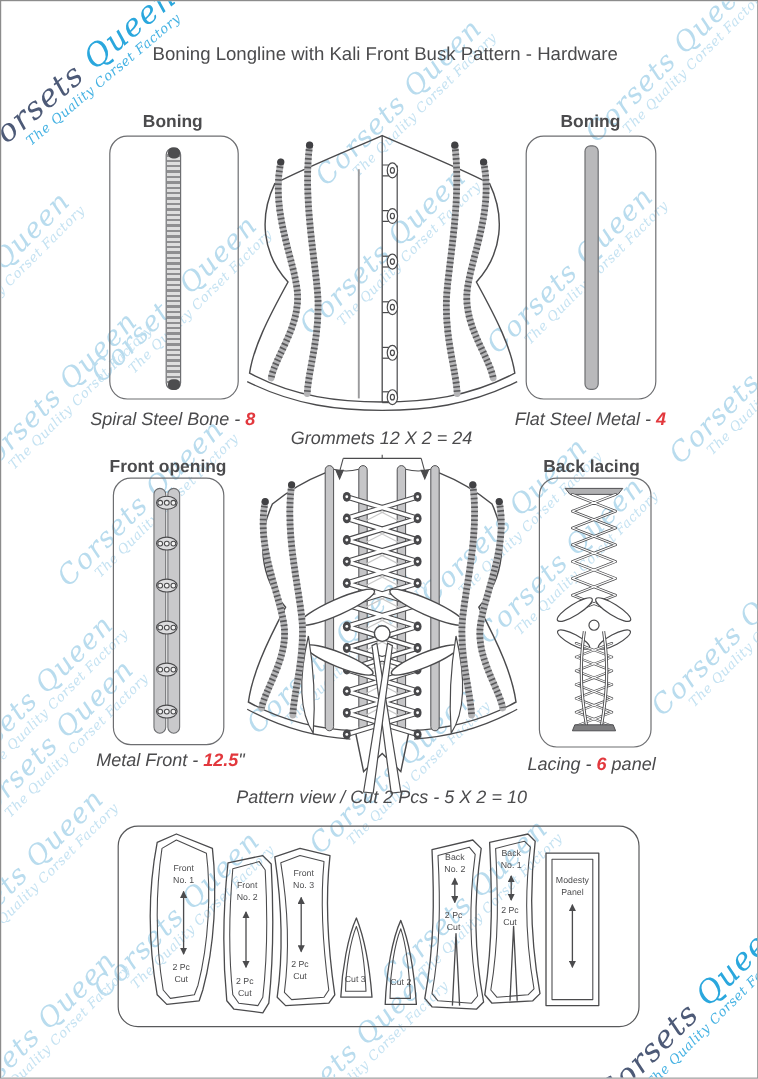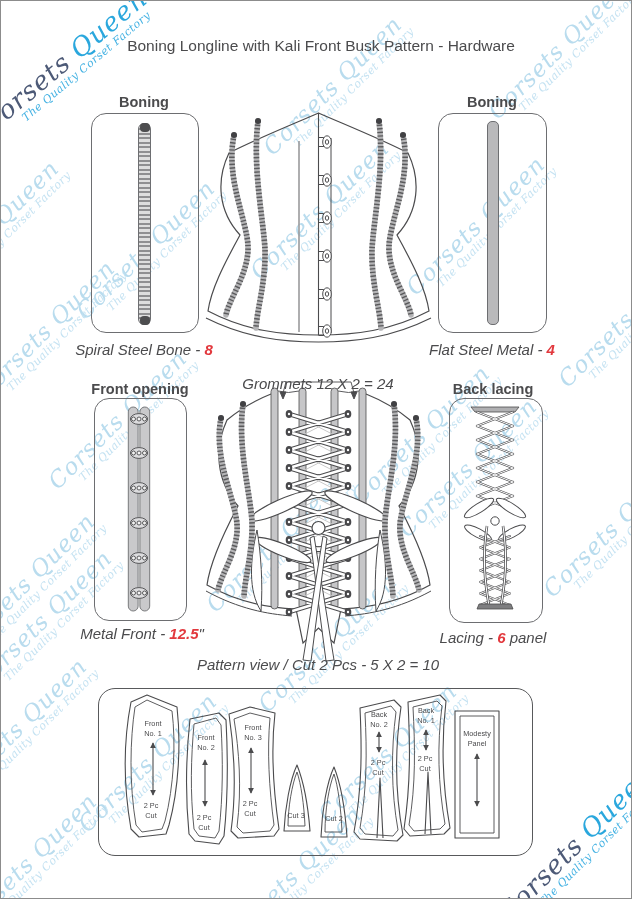--- a/index.html
+++ b/index.html
@@ -184,21 +184,21 @@
           <circle cx="57" cy="13" r="3" fill="#414144"></circle>
           <path d="M178,13 C184,60 172,115 171,142 C170,175 179,200 180,220" stroke="#b4b4b6" stroke-width="5.6" stroke-linecap="round" fill="none"></path>
           <path d="M178,13 C184,60 172,115 171,142 C170,175 179,200 180,220" stroke="#5a5a5c" stroke-width="5.6" stroke-dasharray="1.4 2.2" fill="none"></path>
           <circle cx="178" cy="13" r="3" fill="#414144"></circle>
           <path d="M202,27 C211,70 189,112 188,138 C187,166 207,190 210,207" stroke="#b4b4b6" stroke-width="5.6" stroke-linecap="round" fill="none"></path>
           <path d="M202,27 C211,70 189,112 188,138 C187,166 207,190 210,207" stroke="#5a5a5c" stroke-width="5.6" stroke-dasharray="1.4 2.2" fill="none"></path>
           <circle cx="202" cy="27" r="3" fill="#414144"></circle>
         </g>
     </g>
   </svg>
-  <div class="cap" style="left:317px;top:374px">Grommets 12 X 2 = 24</div>
+  <div class="cap" style="left:317px;top:356px">Grommets 12 X 2 = 24</div>
 
   <div class="cap" style="left:143px;top:340px"><span>Spiral Steel Bone - </span><span class="red">8</span></div>
   <div class="cap" style="left:491px;top:340px"><span>Flat Steel Metal - </span><span class="red">4</span></div>
 
   <div class="lbl" style="left:139px;top:380px">Front opening</div>
   <div class="lbl" style="left:492px;top:380px">Back lacing</div>
 
   <div class="rbox" style="left:93px;top:397px;width:91px;height:221px"></div>
   <div class="rbox" style="left:448px;top:397px;width:92px;height:223px"></div>
 

